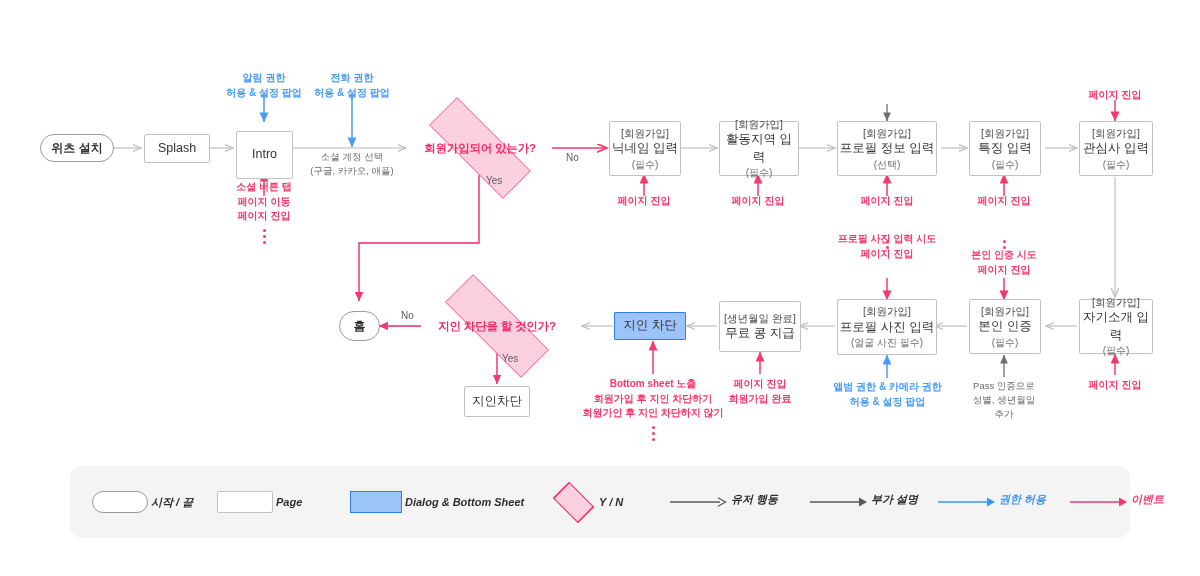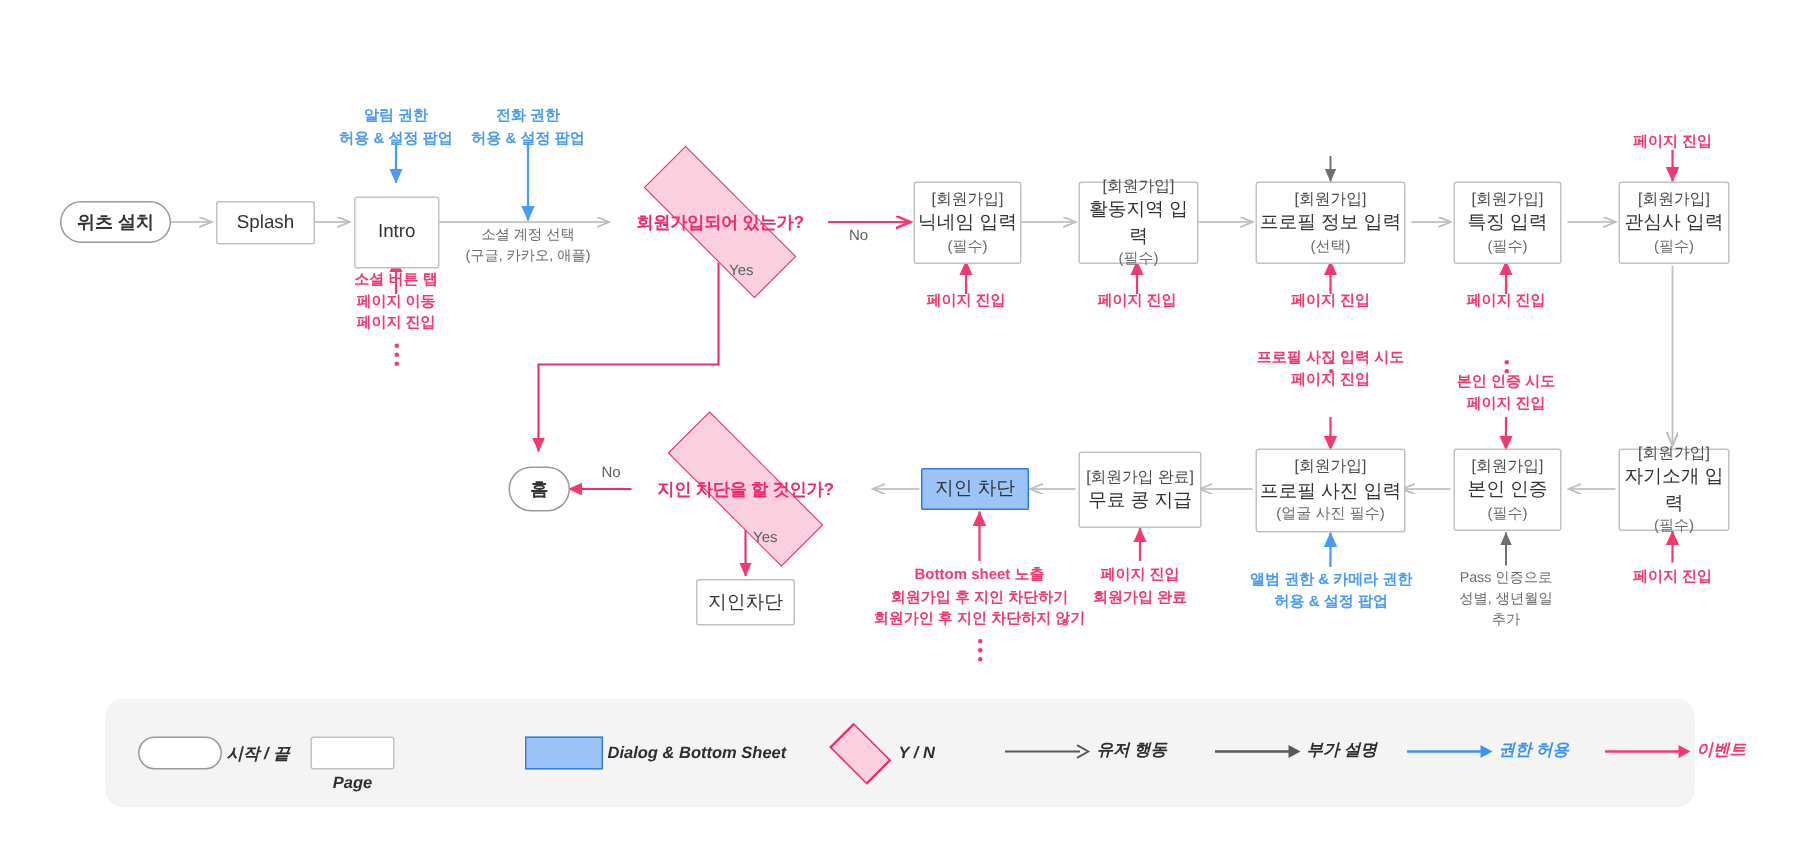--- a/index.html
+++ b/index.html
@@ -248,21 +248,21 @@
     <span class="sub">(필수)</span>
   </div>
 
   <div class="node page" style="left:837px; top:299px; width:100px; height:56px;">
     <span class="ttl">[회원가입]</span>
     <span class="main">프로필 사진 입력</span>
     <span class="sub">(얼굴 사진 필수)</span>
   </div>
 
   <div class="node page" style="left:719px; top:301px; width:82px; height:51px;">
-    <span class="ttl">[회원가입 완료]</span>
+    <span class="ttl">[생년월일 완료]</span>
     <span class="main">무료 콩 지급</span>
   </div>
 
   <div class="node dialog" style="left:614px; top:312px; width:72px; height:28px;">
     <span class="main">지인 차단</span>
   </div>
 
   <div class="node terminal" style="left:339px; top:311px; width:41px; height:30px;">
     <span class="main" style="font-weight:bold; font-size:12px;">홈</span>
   </div>
@@ -343,21 +343,21 @@
       <i></i>
       <i></i>
   </div>
 
   <div id="legend">
     <div class="lgitem" style="left:22px; top:25px;">
       <span class="sw-terminal"></span>
       <span class="lbl">시작 / 끝</span>
     </div>
 
-    <div class="lgitem" style="left:137px; top:25px;flex-direction:column;">
+    <div class="lgitem" style="left:147px; top:25px;">
       <span class="sw-page"></span>
       <span class="lbl">Page</span>
     </div>
 
     <div class="lgitem" style="left:280px; top:25px;">
       <span class="sw-dialog"></span>
       <span class="lbl">Dialog &amp; Bottom Sheet</span>
     </div>
 
     <div class="lgitem" style="left:480px; top:25px;">

